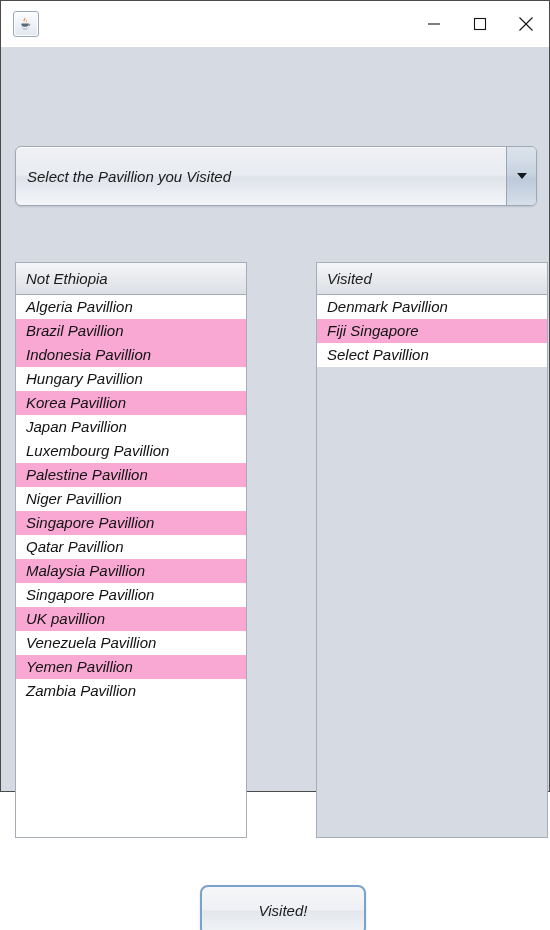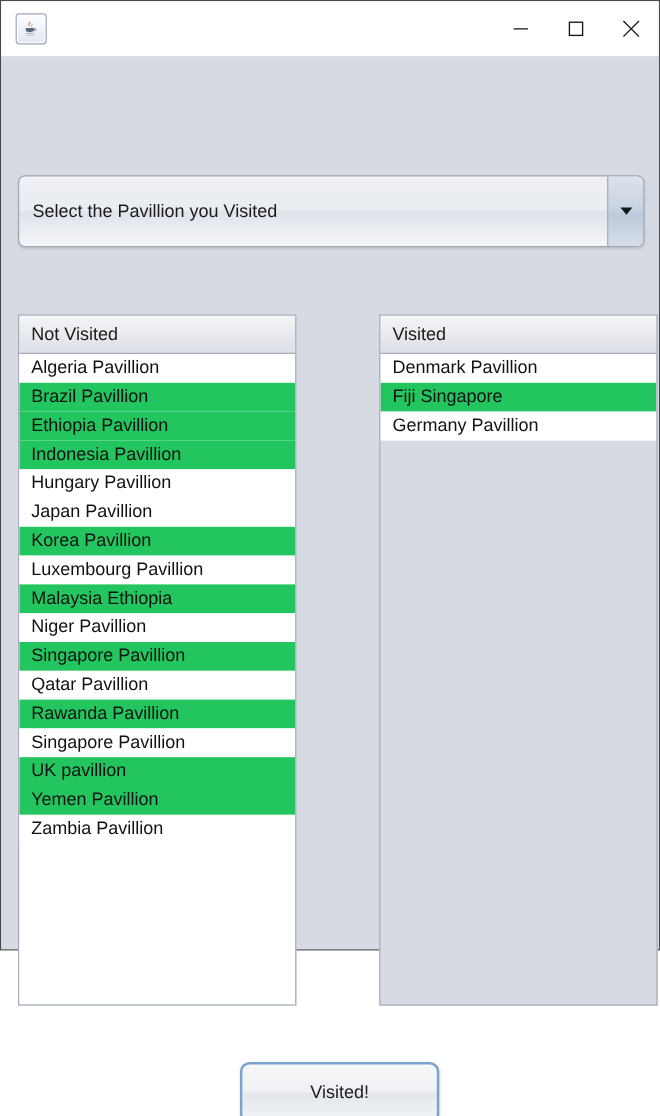--- a/index.html
+++ b/index.html
@@ -18,20 +18,21 @@
   
   .window {
     position: relative;
     width: 550px;
     height: 792px;
     box-sizing: border-box;
     border: 1px solid #4a4a4a;
     background: #d6dae3;
     display: flex;
     flex-direction: column;
+    font-style: italic;
   }
 
   
   .titlebar {
     height: 46px;
     flex: 0 0 46px;
     background: #ffffff;
     display: flex;
     align-items: center;
     position: relative;
@@ -166,21 +167,21 @@
     height: 24px;
     line-height: 24px;
     padding-left: 10px;
     font-size: 15px;
     color: #121212;
     white-space: nowrap;
     overflow: hidden;
     background: #ffffff;
     cursor: default;
   }
-  .list-row.alt { background: #22c55e; }
+  .list-row.alt { background: #f9a8d4; }
 
   
   .visited-btn {
     position: absolute;
     left: 199px;
     top: 838px;
     width: 166px;
     height: 51px;
     box-sizing: border-box;
     border: 2px solid #7ba2cc;
@@ -235,51 +236,51 @@
   <div class="content">
 
     <div class="combo">
       <div class="combo-label">Select the Pavillion you Visited</div>
       <div class="combo-arrow-btn">
         <span class="combo-arrow"></span>
       </div>
     </div>
 
     <div class="list-panel left">
-      <div class="list-header">Not Visited</div>
+      <div class="list-header">Not Ethiopia</div>
       <div class="list-body">
         <div class="list-items" id="not-visited-items">
             <div class="list-row">Algeria Pavillion</div>
             <div class="list-row alt">Brazil Pavillion</div>
-            <div class="list-row alt">Ethiopia Pavillion</div>
             <div class="list-row alt">Indonesia Pavillion</div>
             <div class="list-row">Hungary Pavillion</div>
+            <div class="list-row alt">Korea Pavillion</div>
             <div class="list-row">Japan Pavillion</div>
-            <div class="list-row alt">Korea Pavillion</div>
             <div class="list-row">Luxembourg Pavillion</div>
-            <div class="list-row alt">Malaysia Ethiopia</div>
+            <div class="list-row alt">Palestine Pavillion</div>
             <div class="list-row">Niger Pavillion</div>
             <div class="list-row alt">Singapore Pavillion</div>
             <div class="list-row">Qatar Pavillion</div>
-            <div class="list-row alt">Rawanda Pavillion</div>
+            <div class="list-row alt">Malaysia Pavillion</div>
             <div class="list-row">Singapore Pavillion</div>
             <div class="list-row alt">UK pavillion</div>
+            <div class="list-row">Venezuela Pavillion</div>
             <div class="list-row alt">Yemen Pavillion</div>
             <div class="list-row">Zambia Pavillion</div>
           </div>
       </div>
     </div>
 
     <div class="list-panel right">
       <div class="list-header">Visited</div>
       <div class="list-body">
         <div class="list-items" id="visited-items">
             <div class="list-row">Denmark Pavillion</div>
             <div class="list-row alt">Fiji Singapore</div>
-            <div class="list-row">Germany Pavillion</div>
+            <div class="list-row">Select Pavillion</div>
           </div>
       </div>
     </div>
 
     <div class="visited-btn">Visited!</div>
 
   </div>
 </div>
 
 </body></html>

